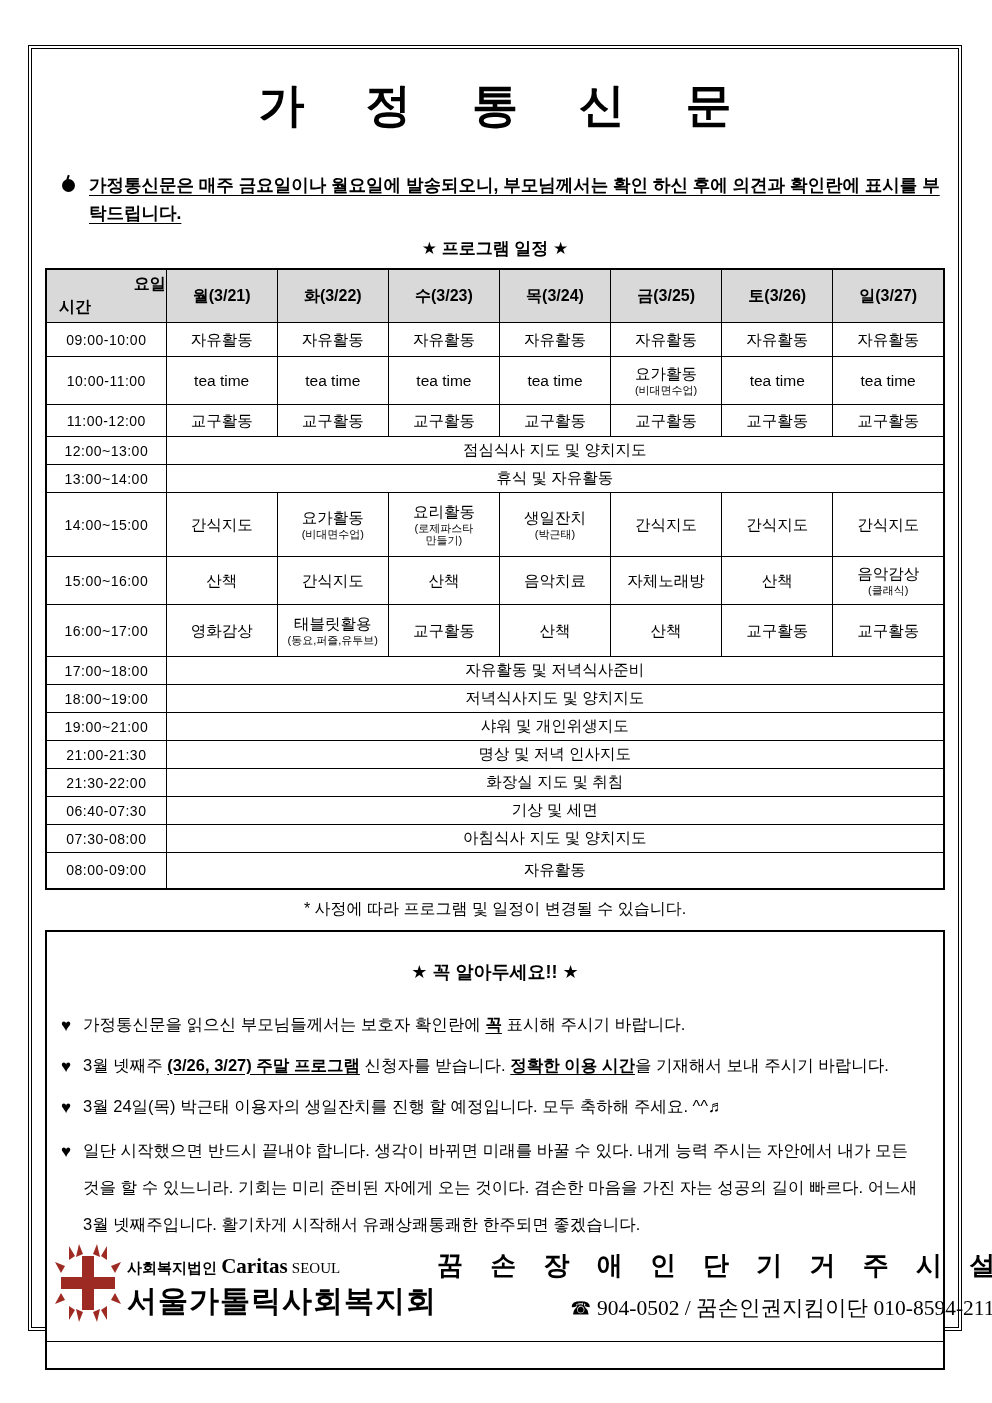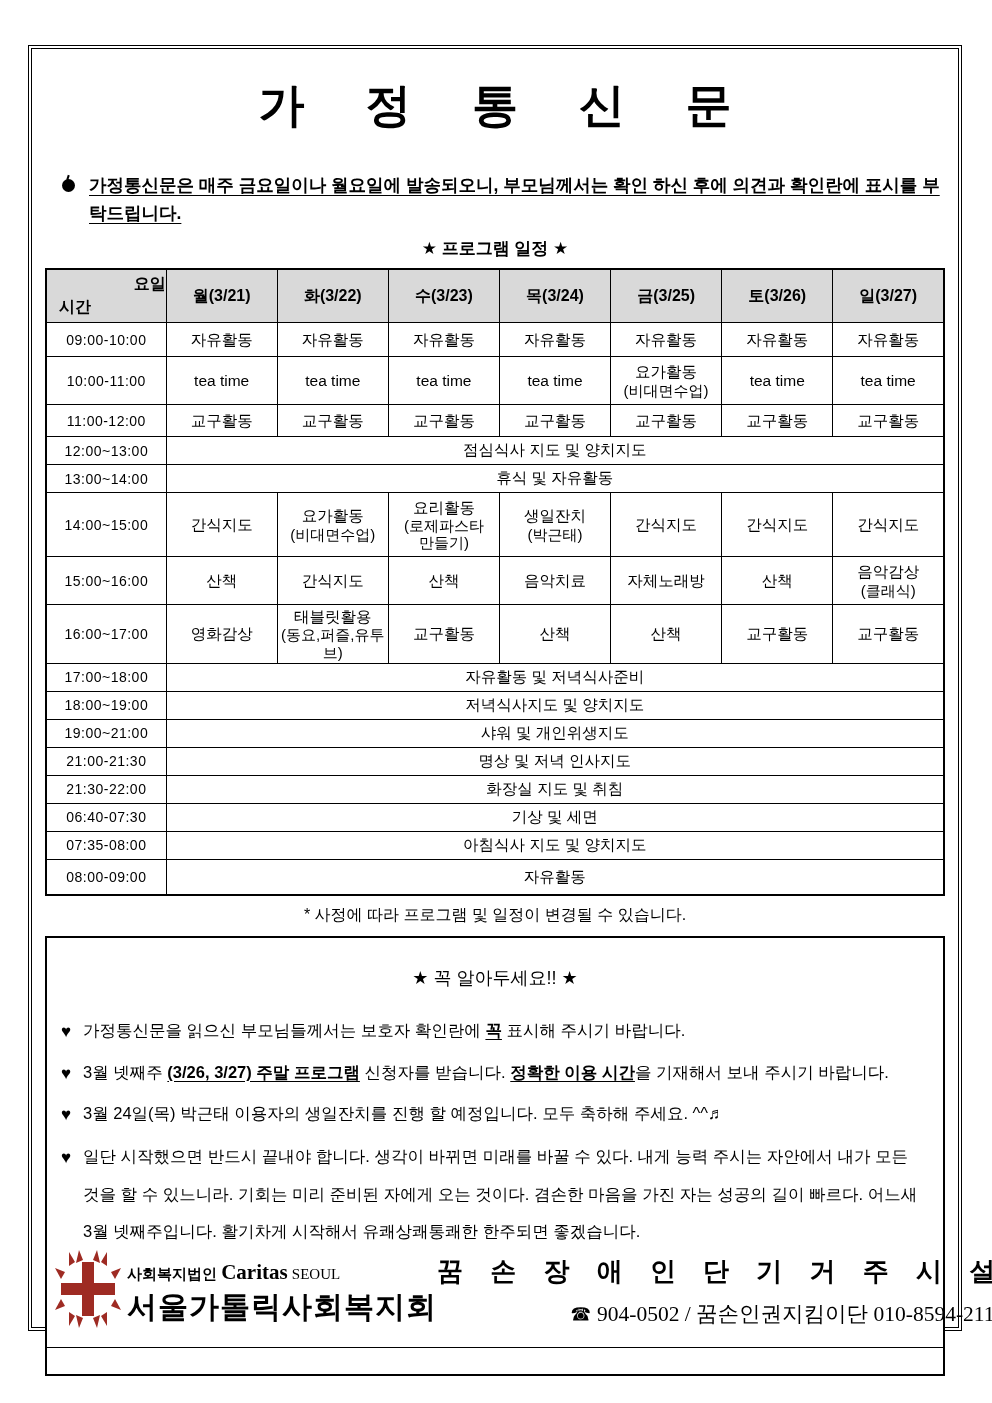--- a/index.html
+++ b/index.html
@@ -47,30 +47,30 @@
   th.corner{
     position:relative;padding:0;
     background:
       linear-gradient(to bottom right,transparent 49.4%,#444 49.4%,#444 50.8%,transparent 50.8%),
       #d9d9d9;
   }
   th.corner .top{position:absolute;top:4px;right:0;font-size:16px;}
   th.corner .bottom{position:absolute;bottom:4px;left:12px;font-size:16px;}
   td.time{font-size:14px;letter-spacing:.5px;}
   td .main{display:block;line-height:1.25;}
-  td .sub{display:block;font-size:15px;line-height:1.15;}
+  td .sub{display:block;font-size:11px;line-height:1.15;}
   td.span-cell{font-size:15.5px;}
   
   .footnote{margin:9px 0 0 0;text-align:center;font-size:16px;}
   
   .notice-box{
     position:relative;width:896px;margin:10px auto 0 auto;height:436px;
     border:2px solid #000;background:#fff;
   }
-  .notice-title{margin-top:28px;text-align:center;font-size:18px;font-weight:normal;}
+  .notice-title{margin-top:28px;text-align:center;font-size:18px;font-weight:bold;}
   .notice-items{margin:28px 16px 0 14px;}
   .notice-item{display:flex;align-items:flex-start;margin-top:14px;font-size:16.5px;line-height:1.55;}
   .notice-item .heart{flex:0 0 22px;font-size:17px;margin-top:1px;}
   .notice-item.quote{line-height:2.25;margin-top:10px;}
   .notice-item .em{font-weight:bold;text-decoration:underline;text-underline-offset:3px;}
   
   .footer-row{
     position:absolute;left:0;right:0;bottom:46px;height:92px;
     display:flex;align-items:flex-end;padding:0 10px 0 8px;box-sizing:border-box;
   }
@@ -300,21 +300,21 @@
         </tr>
         <tr style="height: 28px;">
           <td class="time">21:30-22:00</td>
           <td colspan="7" class="span-cell">화장실 지도 및 취침</td>
         </tr>
         <tr style="height: 28px;">
           <td class="time">06:40-07:30</td>
           <td colspan="7" class="span-cell">기상 및 세면</td>
         </tr>
         <tr style="height: 28px;">
-          <td class="time">07:35-08:00</td>
+          <td class="time">07:30-08:00</td>
           <td colspan="7" class="span-cell">아침식사 지도 및 양치지도</td>
         </tr>
         <tr style="height: 36px;">
           <td class="time">08:00-09:00</td>
           <td colspan="7" class="span-cell">자유활동</td>
         </tr>
       </tbody>
   </table>
 
   <div class="footnote">* 사정에 따라 프로그램 및 일정이 변경될 수 있습니다.</div>

